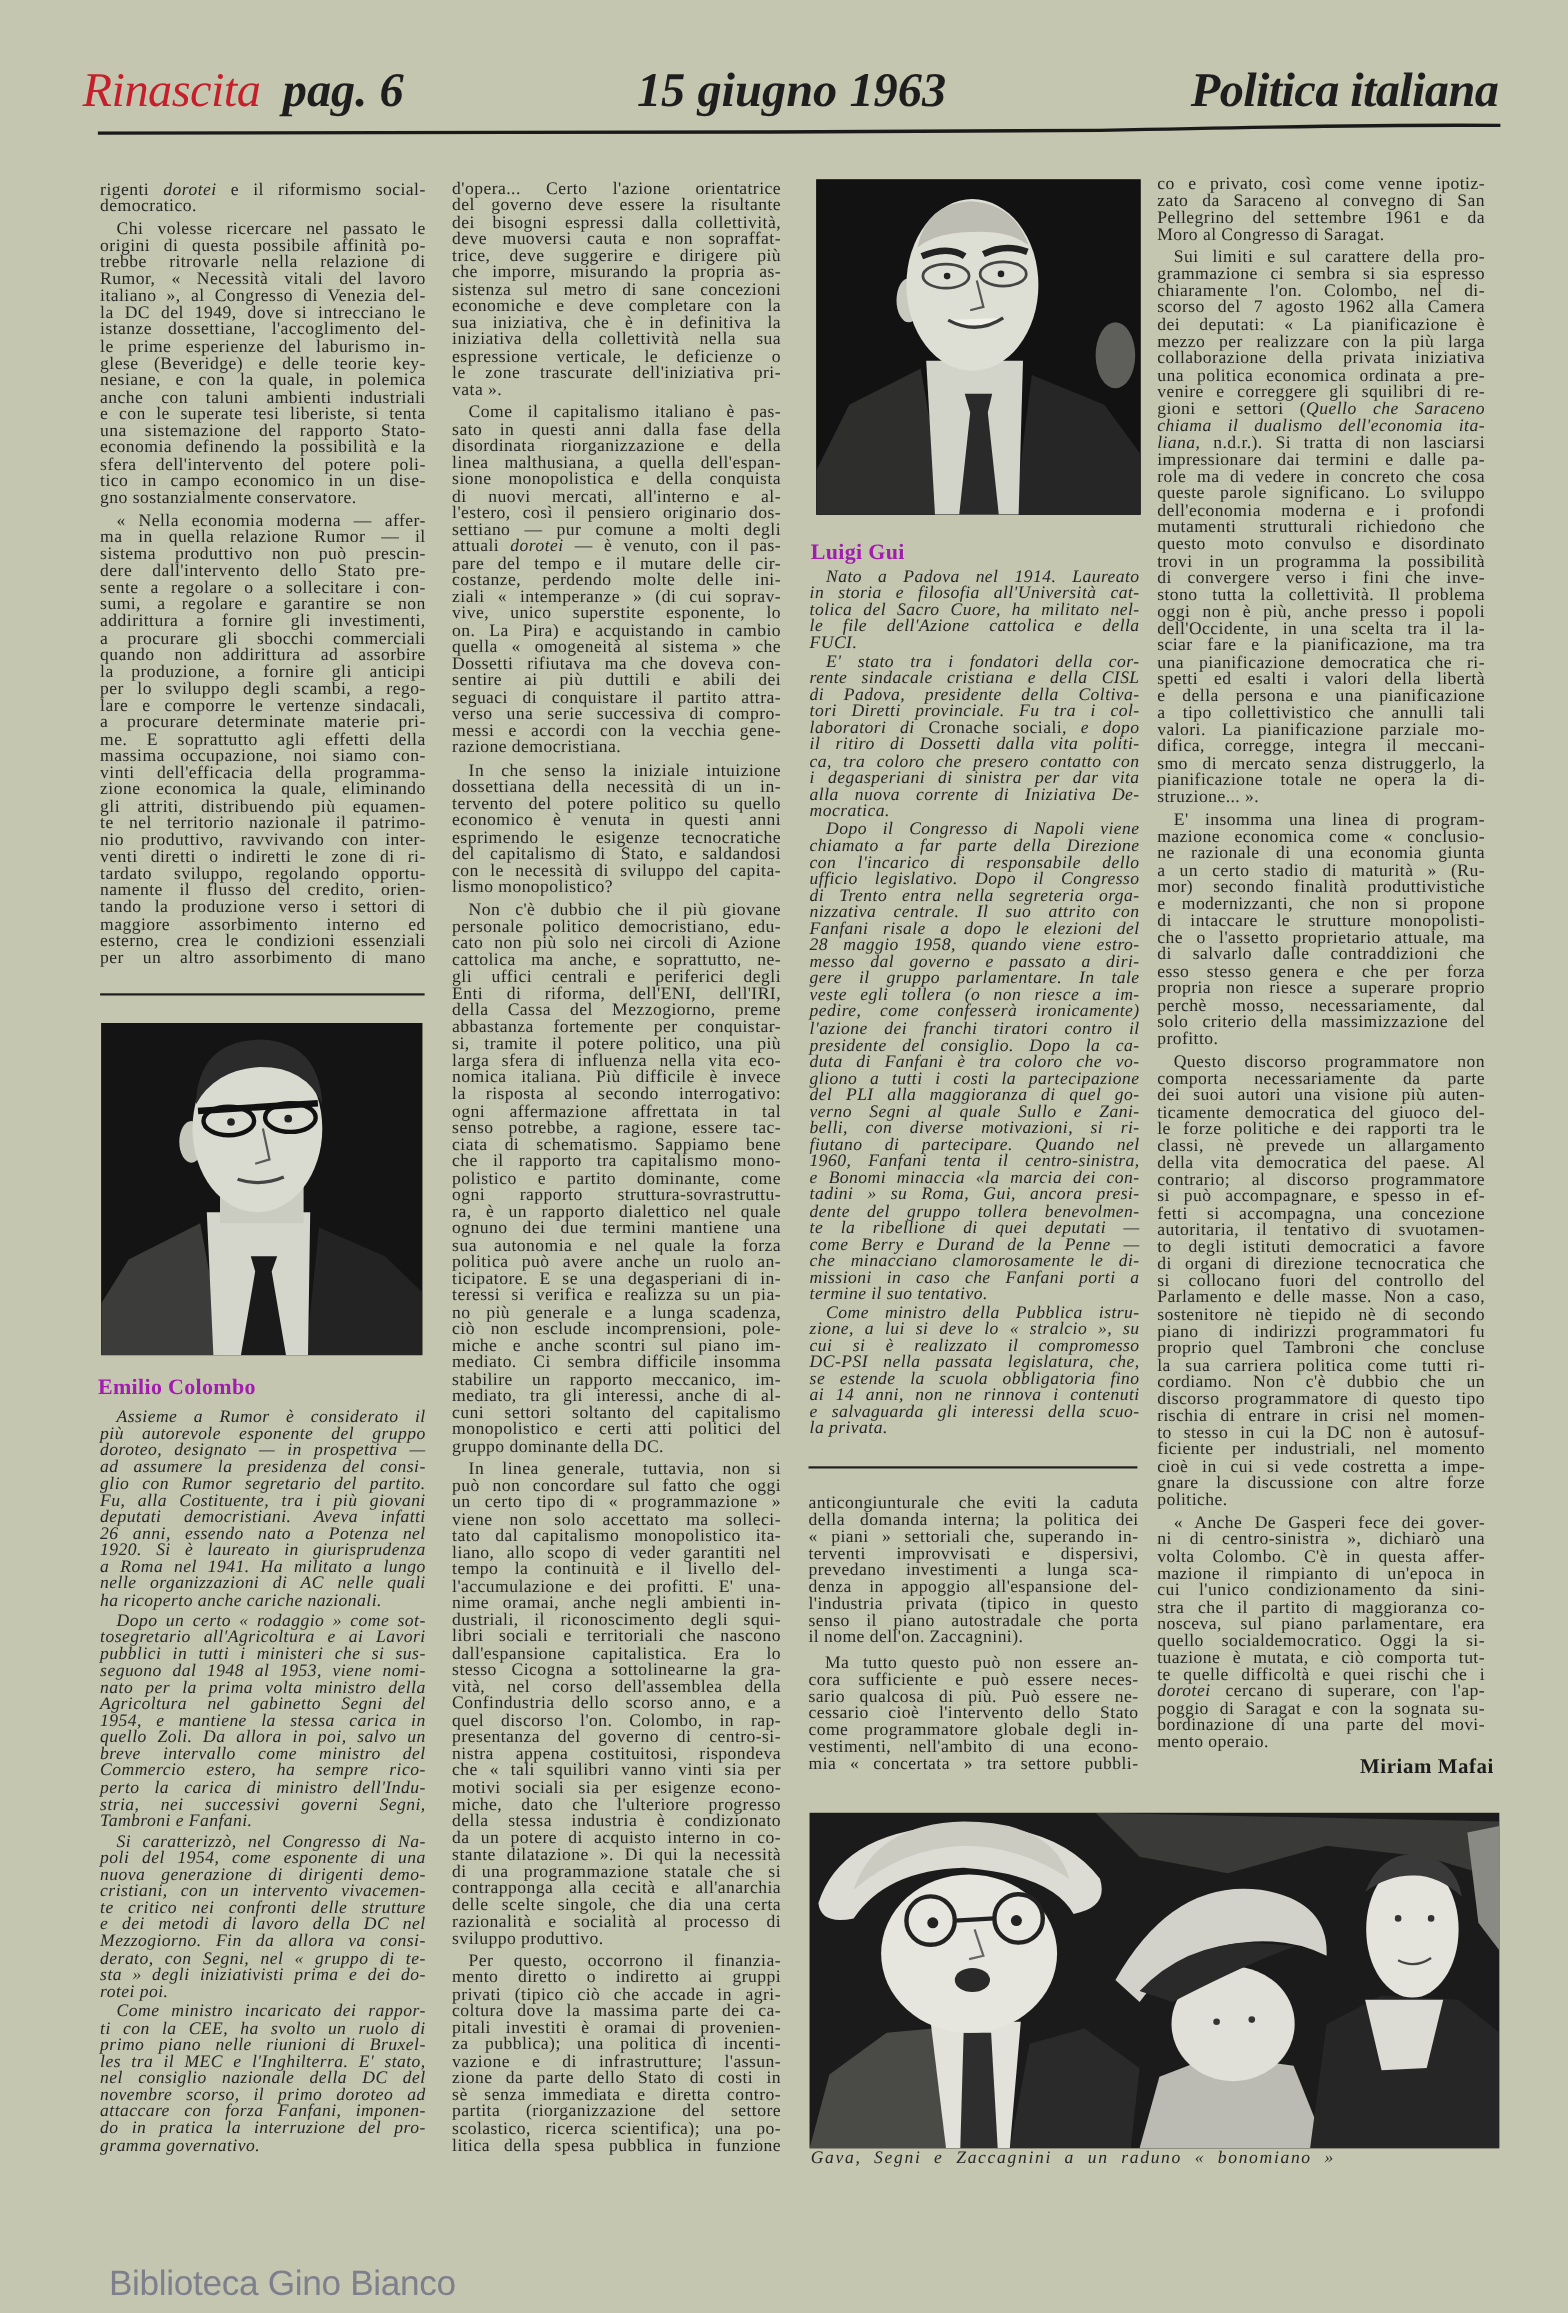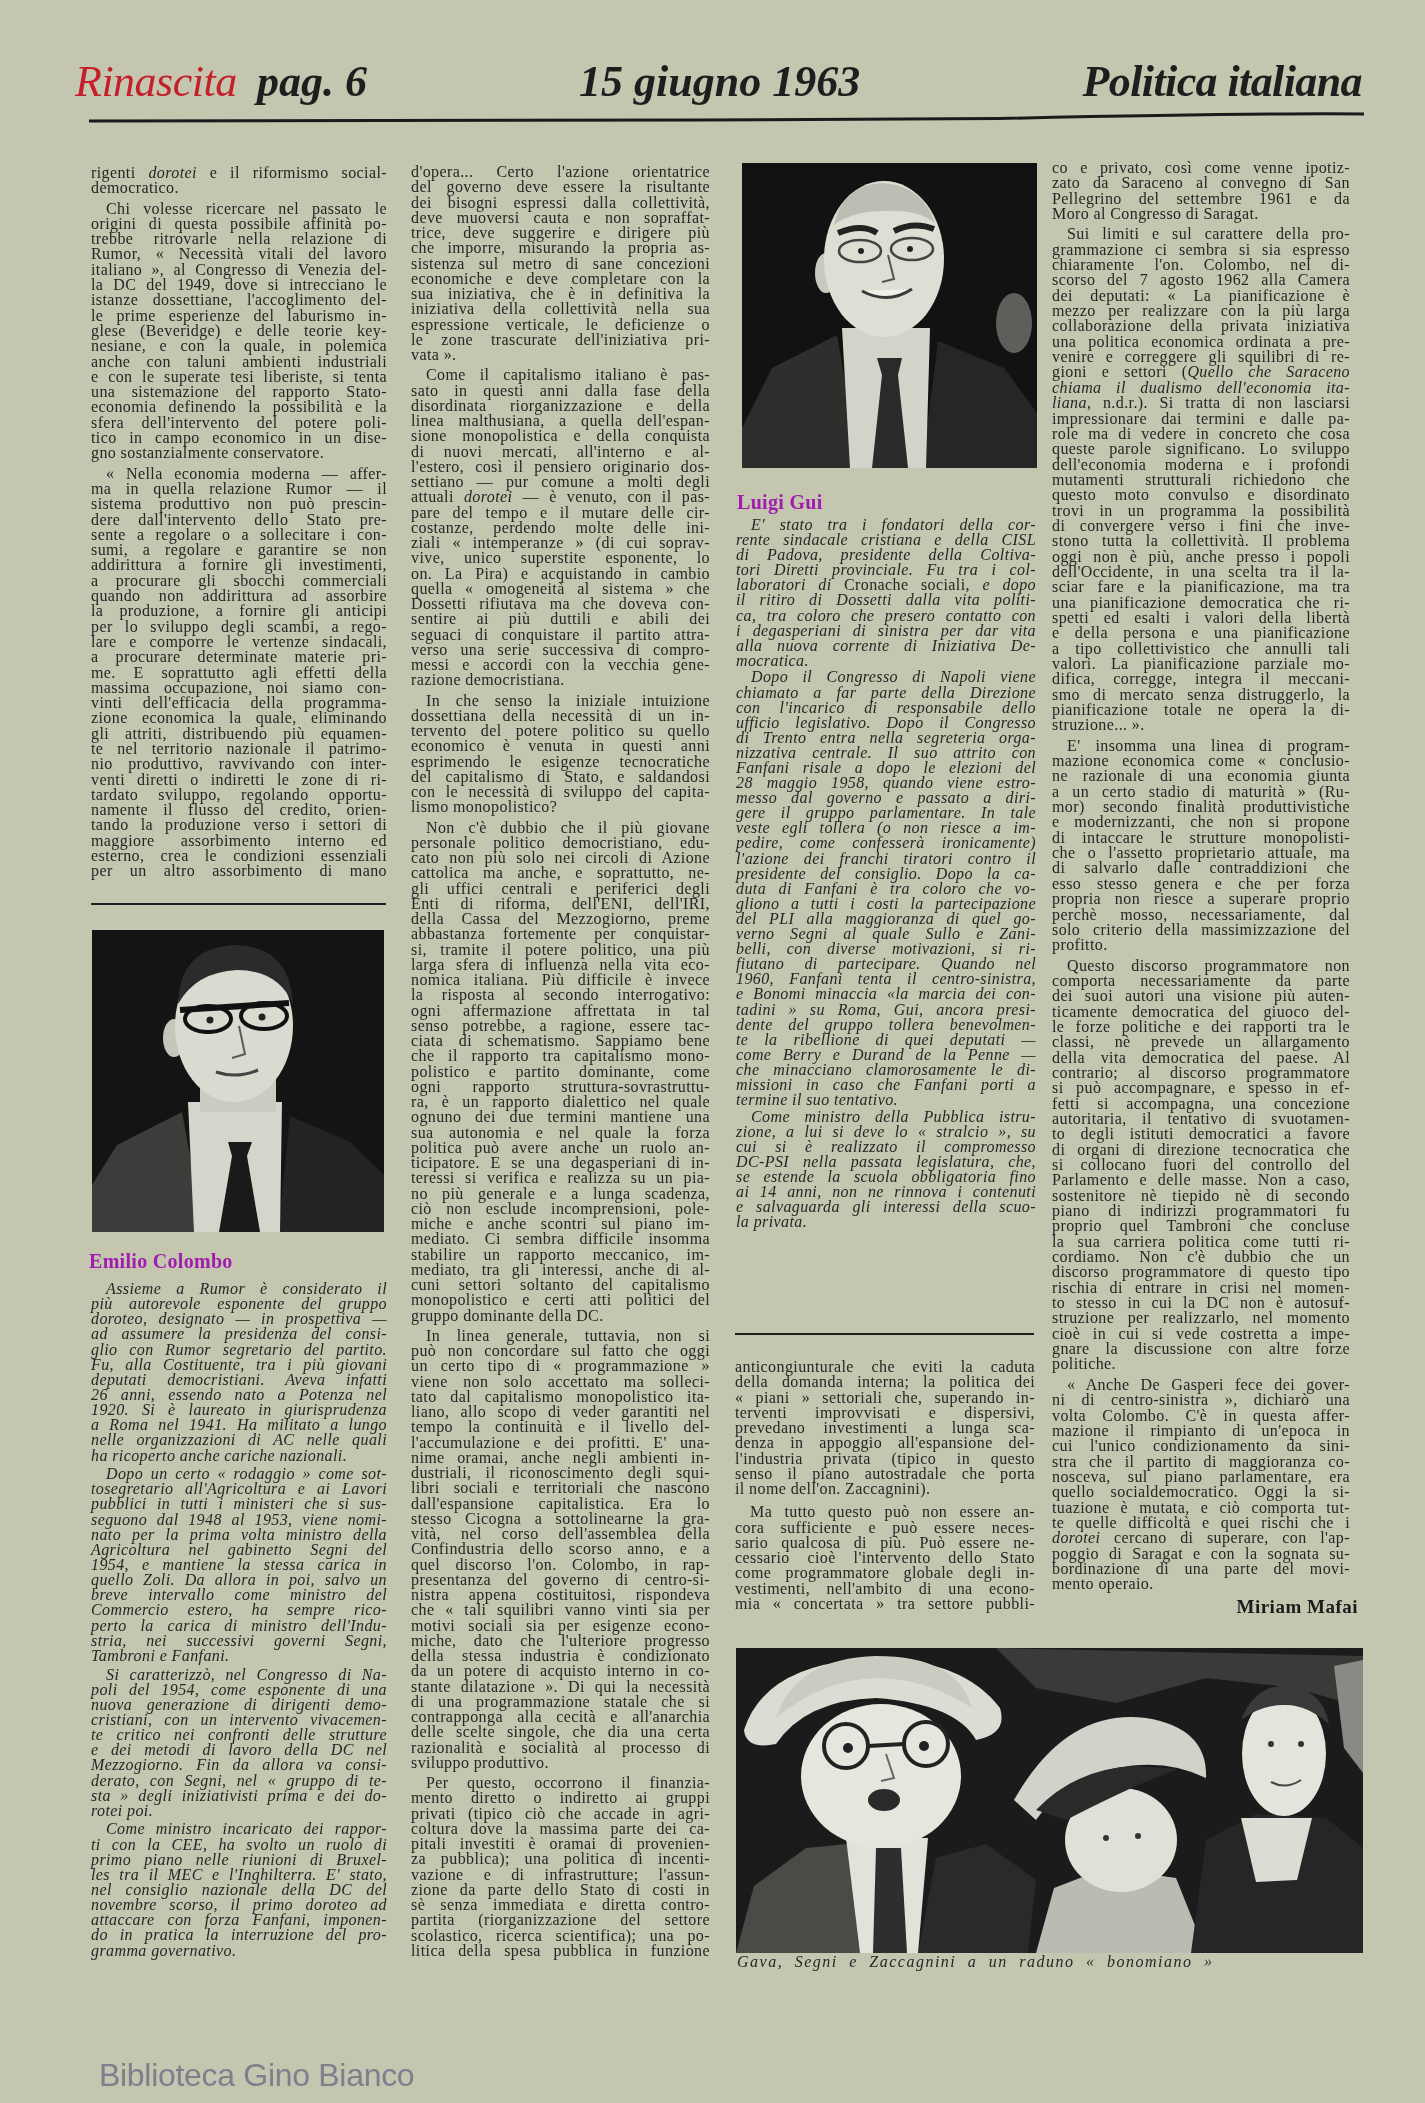--- a/index.html
+++ b/index.html
@@ -346,20 +346,27 @@
     <ellipse cx="170" cy="86" rx="21" ry="11" fill="none" stroke="#444" stroke-width="2.5"></ellipse>
     <circle cx="119" cy="88" r="3" fill="#222"></circle>
     <circle cx="168" cy="86" r="3" fill="#222"></circle>
     <path d="M146 92 L152 116 L140 119" stroke="#555" stroke-width="2" fill="none"></path>
     <path d="M120 128 Q146 142 170 126" stroke="#3a3a3a" stroke-width="3" fill="#f0f0e8"></path>
   </svg>
 </div>
 <div id="name-gui" class="bio-name">Luigi Gui</div>
 <div id="cap-gui" class="block italic">
     <div class="para ind">
+      <span class="ln">Nato a Padova nel 1914. Laureato</span>
+      <span class="ln">in storia e filosofia all'Università cat-</span>
+      <span class="ln">tolica del Sacro Cuore, ha militato nel-</span>
+      <span class="ln">le file dell'Azione cattolica e della</span>
+      <span class="ln last">FUCI.</span>
+    </div>
+    <div class="para ind">
       <span class="ln">E' stato tra i fondatori della cor-</span>
       <span class="ln">rente sindacale cristiana e della CISL</span>
       <span class="ln">di Padova, presidente della Coltiva-</span>
       <span class="ln">tori Diretti provinciale. Fu tra i col-</span>
       <span class="ln"><span>laboratori di </span><em>Cronache sociali</em><span>, e dopo</span></span>
       <span class="ln">il ritiro di Dossetti dalla vita politi-</span>
       <span class="ln">ca, tra coloro che presero contatto con</span>
       <span class="ln">i degasperiani di sinistra per dar vita</span>
       <span class="ln">alla nuova corrente di Iniziativa De-</span>
       <span class="ln last">mocratica.</span>
@@ -505,21 +512,21 @@
       <span class="ln">si collocano fuori del controllo del</span>
       <span class="ln">Parlamento e delle masse. Non a caso,</span>
       <span class="ln">sostenitore nè tiepido nè di secondo</span>
       <span class="ln">piano di indirizzi programmatori fu</span>
       <span class="ln">proprio quel Tambroni che concluse</span>
       <span class="ln">la sua carriera politica come tutti ri-</span>
       <span class="ln">cordiamo. Non c'è dubbio che un</span>
       <span class="ln">discorso programmatore di questo tipo</span>
       <span class="ln">rischia di entrare in crisi nel momen-</span>
       <span class="ln">to stesso in cui la DC non è autosuf-</span>
-      <span class="ln">struzione per realizzarlo, nel momento</span>
+      <span class="ln">ficiente per industriali, nel momento</span>
       <span class="ln">cioè in cui si vede costretta a impe-</span>
       <span class="ln">gnare la discussione con altre forze</span>
       <span class="ln last">politiche.</span>
     </div>
     <div class="para ind">
       <span class="ln">« Anche De Gasperi fece dei gover-</span>
       <span class="ln">ni di centro-sinistra », dichiarò una</span>
       <span class="ln">volta Colombo. C'è in questa affer-</span>
       <span class="ln">mazione il rimpianto di un'epoca in</span>
       <span class="ln">cui l'unico condizionamento da sini-</span>

